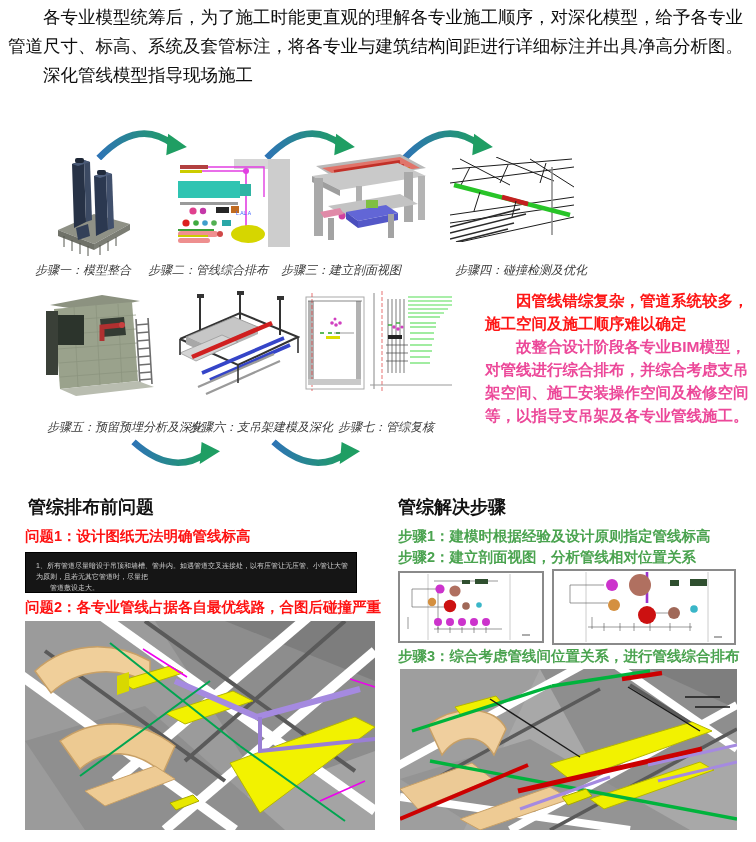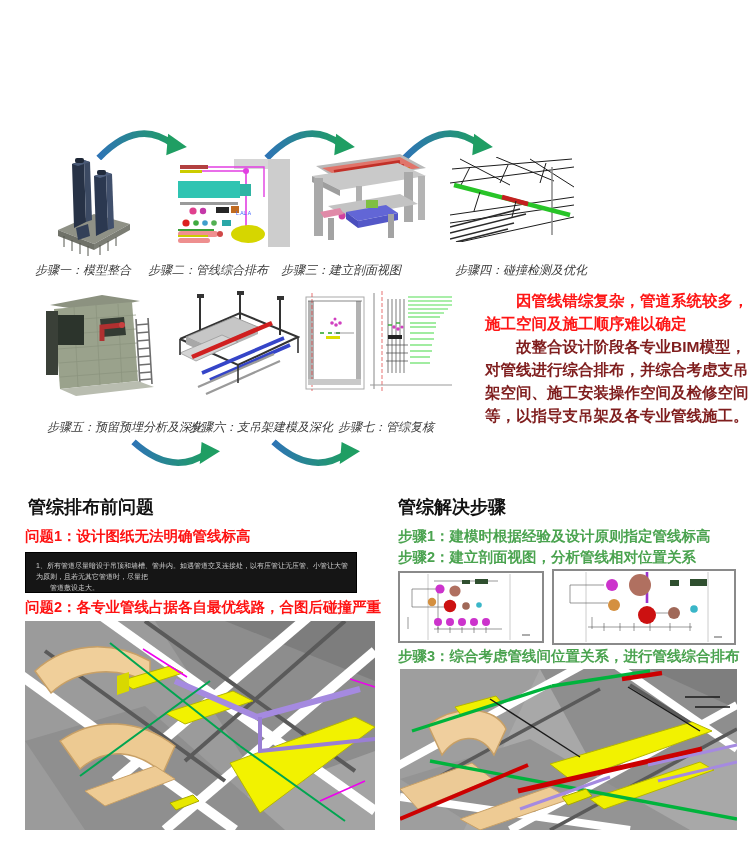--- a/index.html
+++ b/index.html
@@ -13,36 +13,40 @@
   
   .step-label{position:absolute;font-size:12px;color:#3a3a3a;white-space:nowrap;font-style:italic;}
   
   .gfx{position:absolute;}
   .gfx svg{display:block;width:100%;height:100%;}
   
   .side-note{position:absolute;left:485px;top:289px;width:266px;
              font-size:15.5px;line-height:23px;font-weight:bold;}
   .side-note p{margin:0;text-indent:2em;}
   .side-note .red{color:#fe1616;}
-  .side-note .green{color:#7f1d1d;}
+  .side-note .green{color:#ec4899;}
   
   .col-title{position:absolute;font-size:18px;font-weight:bold;color:#111;white-space:nowrap;}
   .problem-line{position:absolute;font-size:14.5px;font-weight:bold;color:#fe1212;white-space:nowrap;text-align:right;}
   .solution-line{position:absolute;font-size:14.5px;font-weight:bold;color:#4aa34f;white-space:nowrap;text-align:center;}
   
   .spec-note{position:absolute;left:25px;top:552px;width:332px;height:41px;
              background:#151515;border:1px solid #000;box-sizing:border-box;
              color:#cfcfcf;font-size:7px;line-height:11px;padding:7px 8px 0 10px;overflow:hidden;}
   .spec-note .l2{padding-left:14px;}
 </style>
 </head>
 <body>
 
 <div class="page">
 
+  <div class="intro">
+    <p>各专业模型统筹后，为了施工时能更直观的理解各专业施工顺序，对深化模型，给予各专业管道尺寸、标高、系统及套管标注，将各专业与建筑结构间距进行详细标注并出具净高分析图。</p>
+    <p>深化管线模型指导现场施工</p>
+  </div>
 
   <div class="gfx" style="left:92px;top:130px;width:96px;height:30px">
     <svg viewBox="0 0 100 32">
         <defs>
           <linearGradient id="ag1" x1="0" y1="0" x2="1" y2="0">
       <stop offset="0" stop-color="#2e74b5"></stop>
             <stop offset="1" stop-color="#1f9e63"></stop>
           </linearGradient>
         </defs>
       <path d="M6,30 Q48,-14 86,16" fill="none" stroke="url(#ag1)" stroke-width="7"></path>

